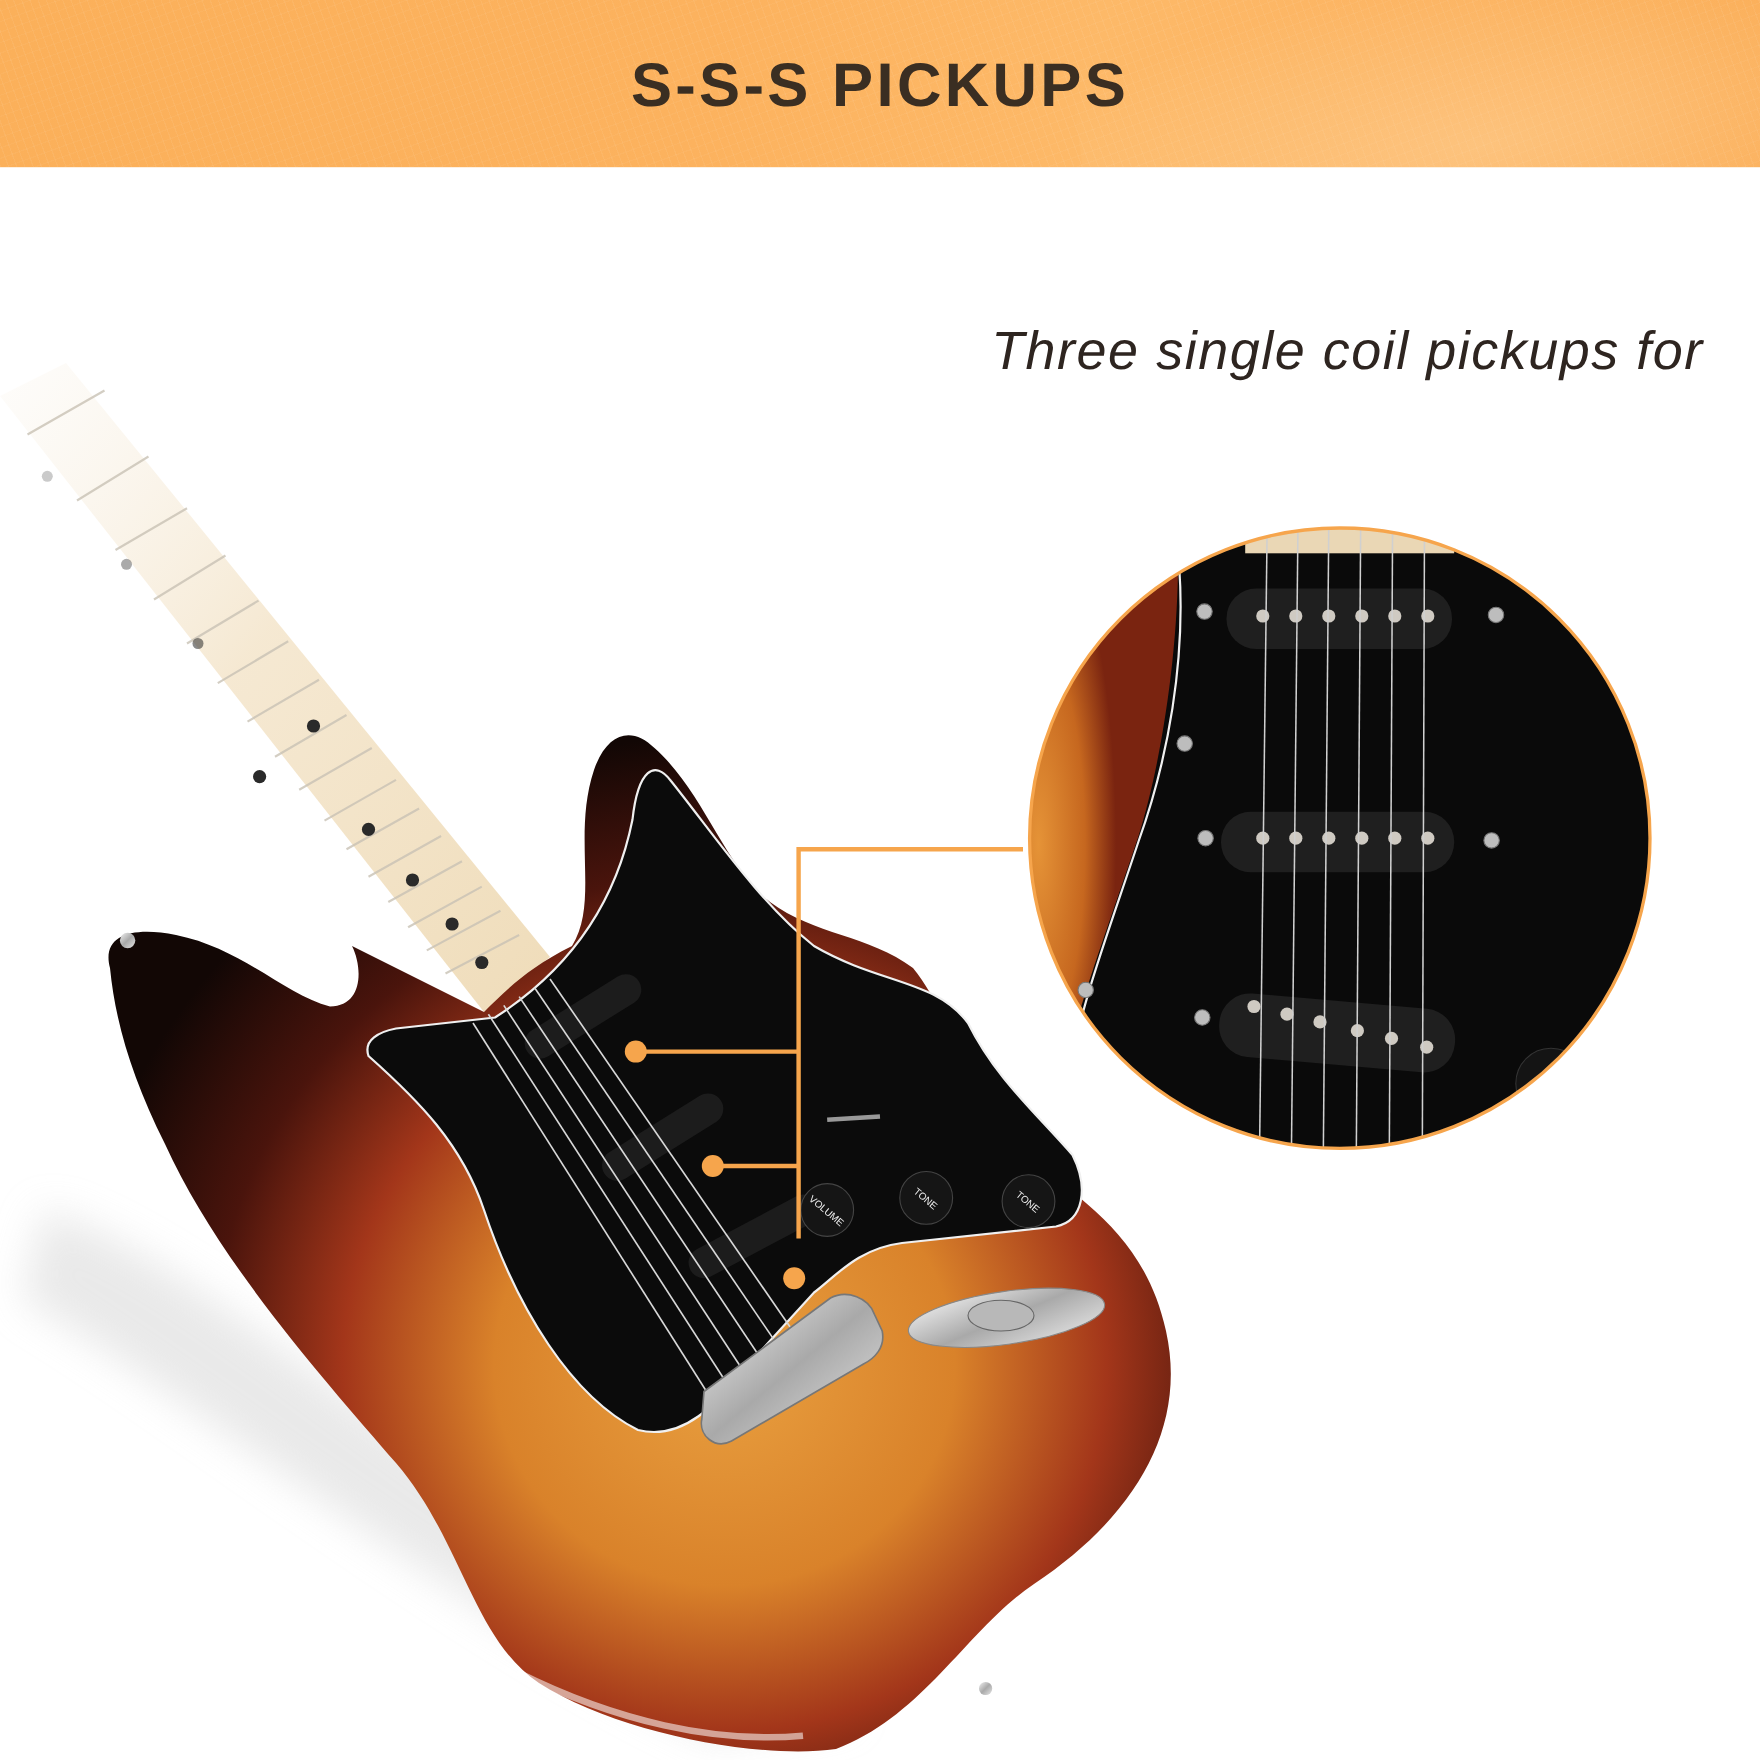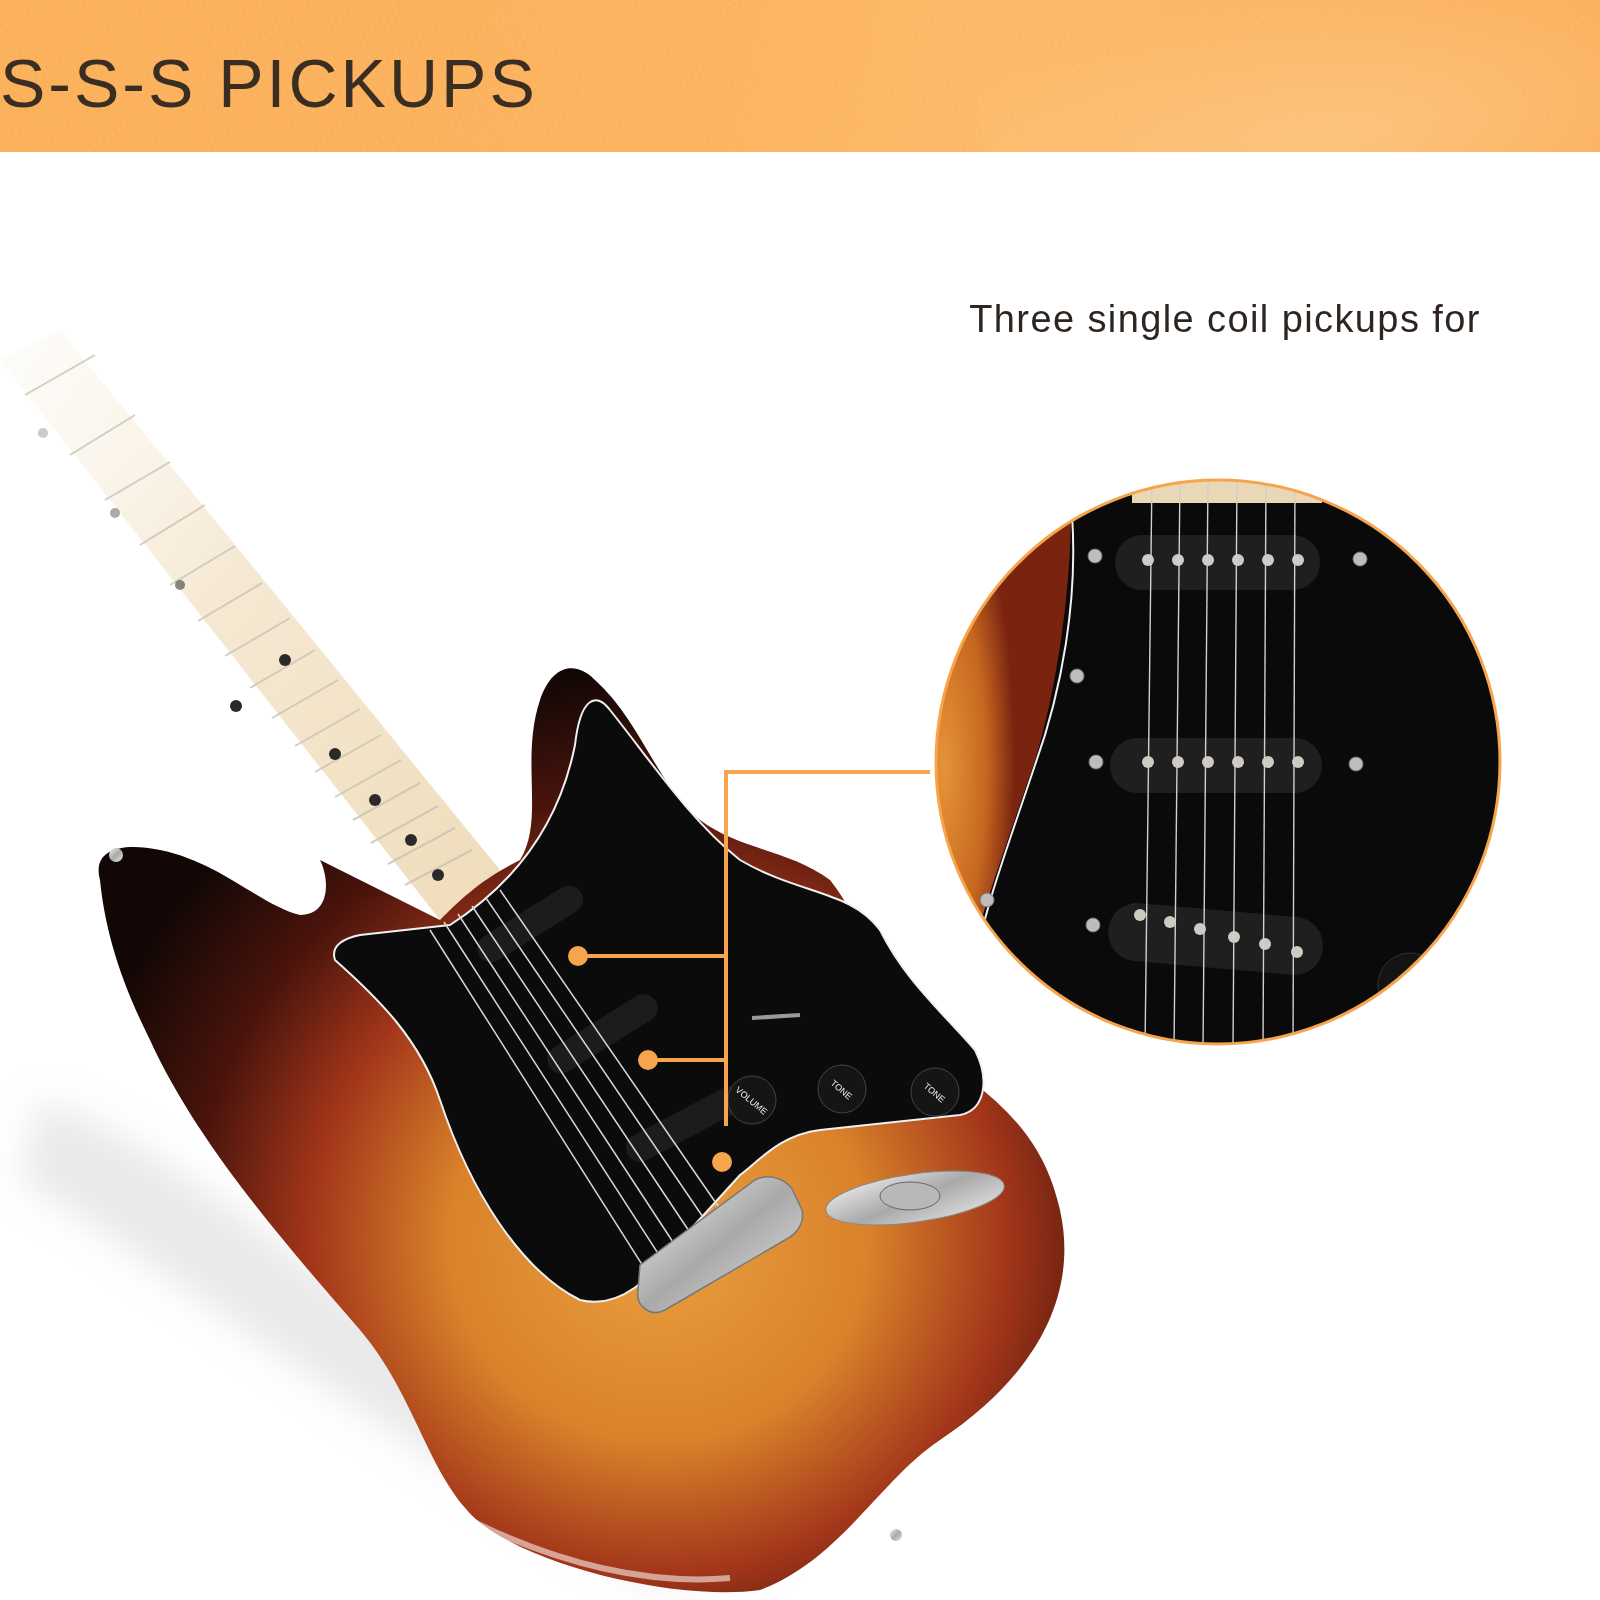--- a/index.html
+++ b/index.html
@@ -15,26 +15,26 @@
       repeating-linear-gradient(70deg, rgba(255,255,255,0.06) 0px, rgba(255,255,255,0.06) 1px, transparent 1px, transparent 7px),
       repeating-linear-gradient(160deg, rgba(255,255,255,0.04) 0px, rgba(255,255,255,0.04) 1px, transparent 1px, transparent 9px);
   }
   .banner-sweep {
     position: absolute; left: 980px; top: -60px; width: 900px; height: 300px;
     background: radial-gradient(ellipse at 40% 60%, rgba(255,225,180,0.35) 0%, rgba(255,225,180,0) 60%);
     transform: rotate(-8deg);
   }
   .banner-title {
     position: absolute; left: 0; right: 0; top: 44px;
-    text-align: left; font-weight: normal; font-size: 68px; letter-spacing: 3px;
+    text-align: center; font-weight: bold; font-size: 56px; letter-spacing: 3px;
     color: #3a2e22; font-family: "Liberation Sans", sans-serif;
   }
   .caption {
     position: absolute; left: 880px; top: 290px; width: 690px;
-    text-align: center; color: #2e2520; font-size: 38px; line-height: 59px; letter-spacing: 1.4px;
+    text-align: center; color: #2e2520; font-size: 49px; line-height: 59px; letter-spacing: 1.4px; font-style: italic;
   }
   .caption div { white-space: nowrap; }
   svg.scene { position: absolute; left: 0; top: 0; }
 </style>
 </head>
 <body>
 
 <div class="banner">
   <div class="banner-pattern"></div>
   <div class="banner-sweep"></div>

